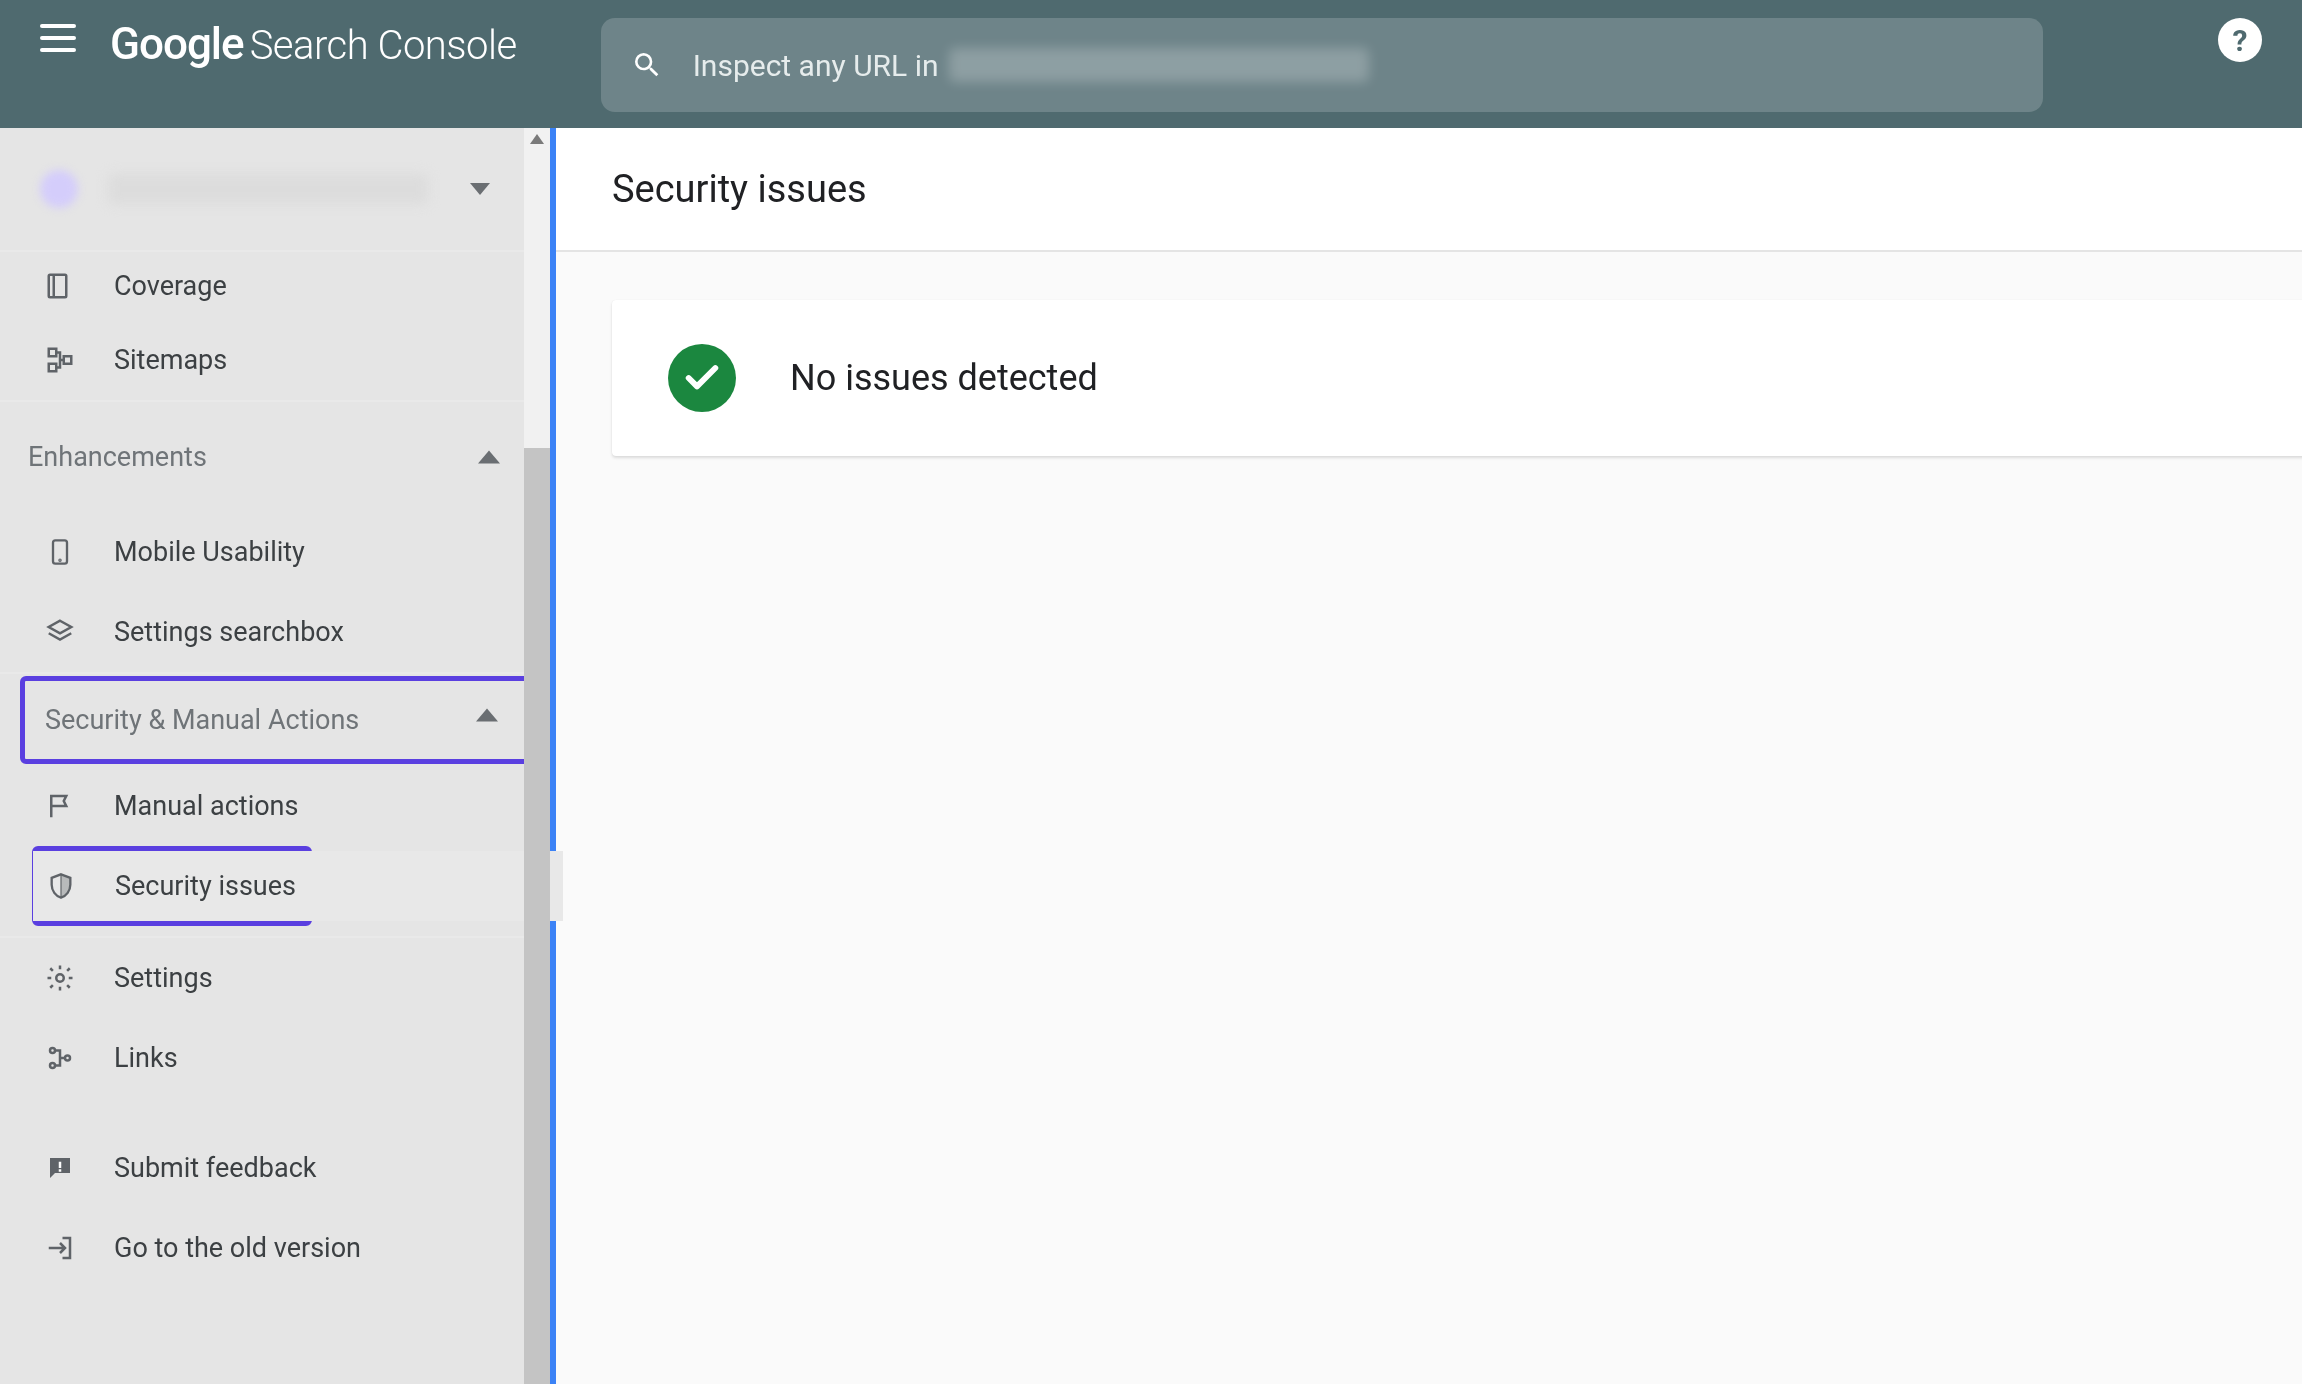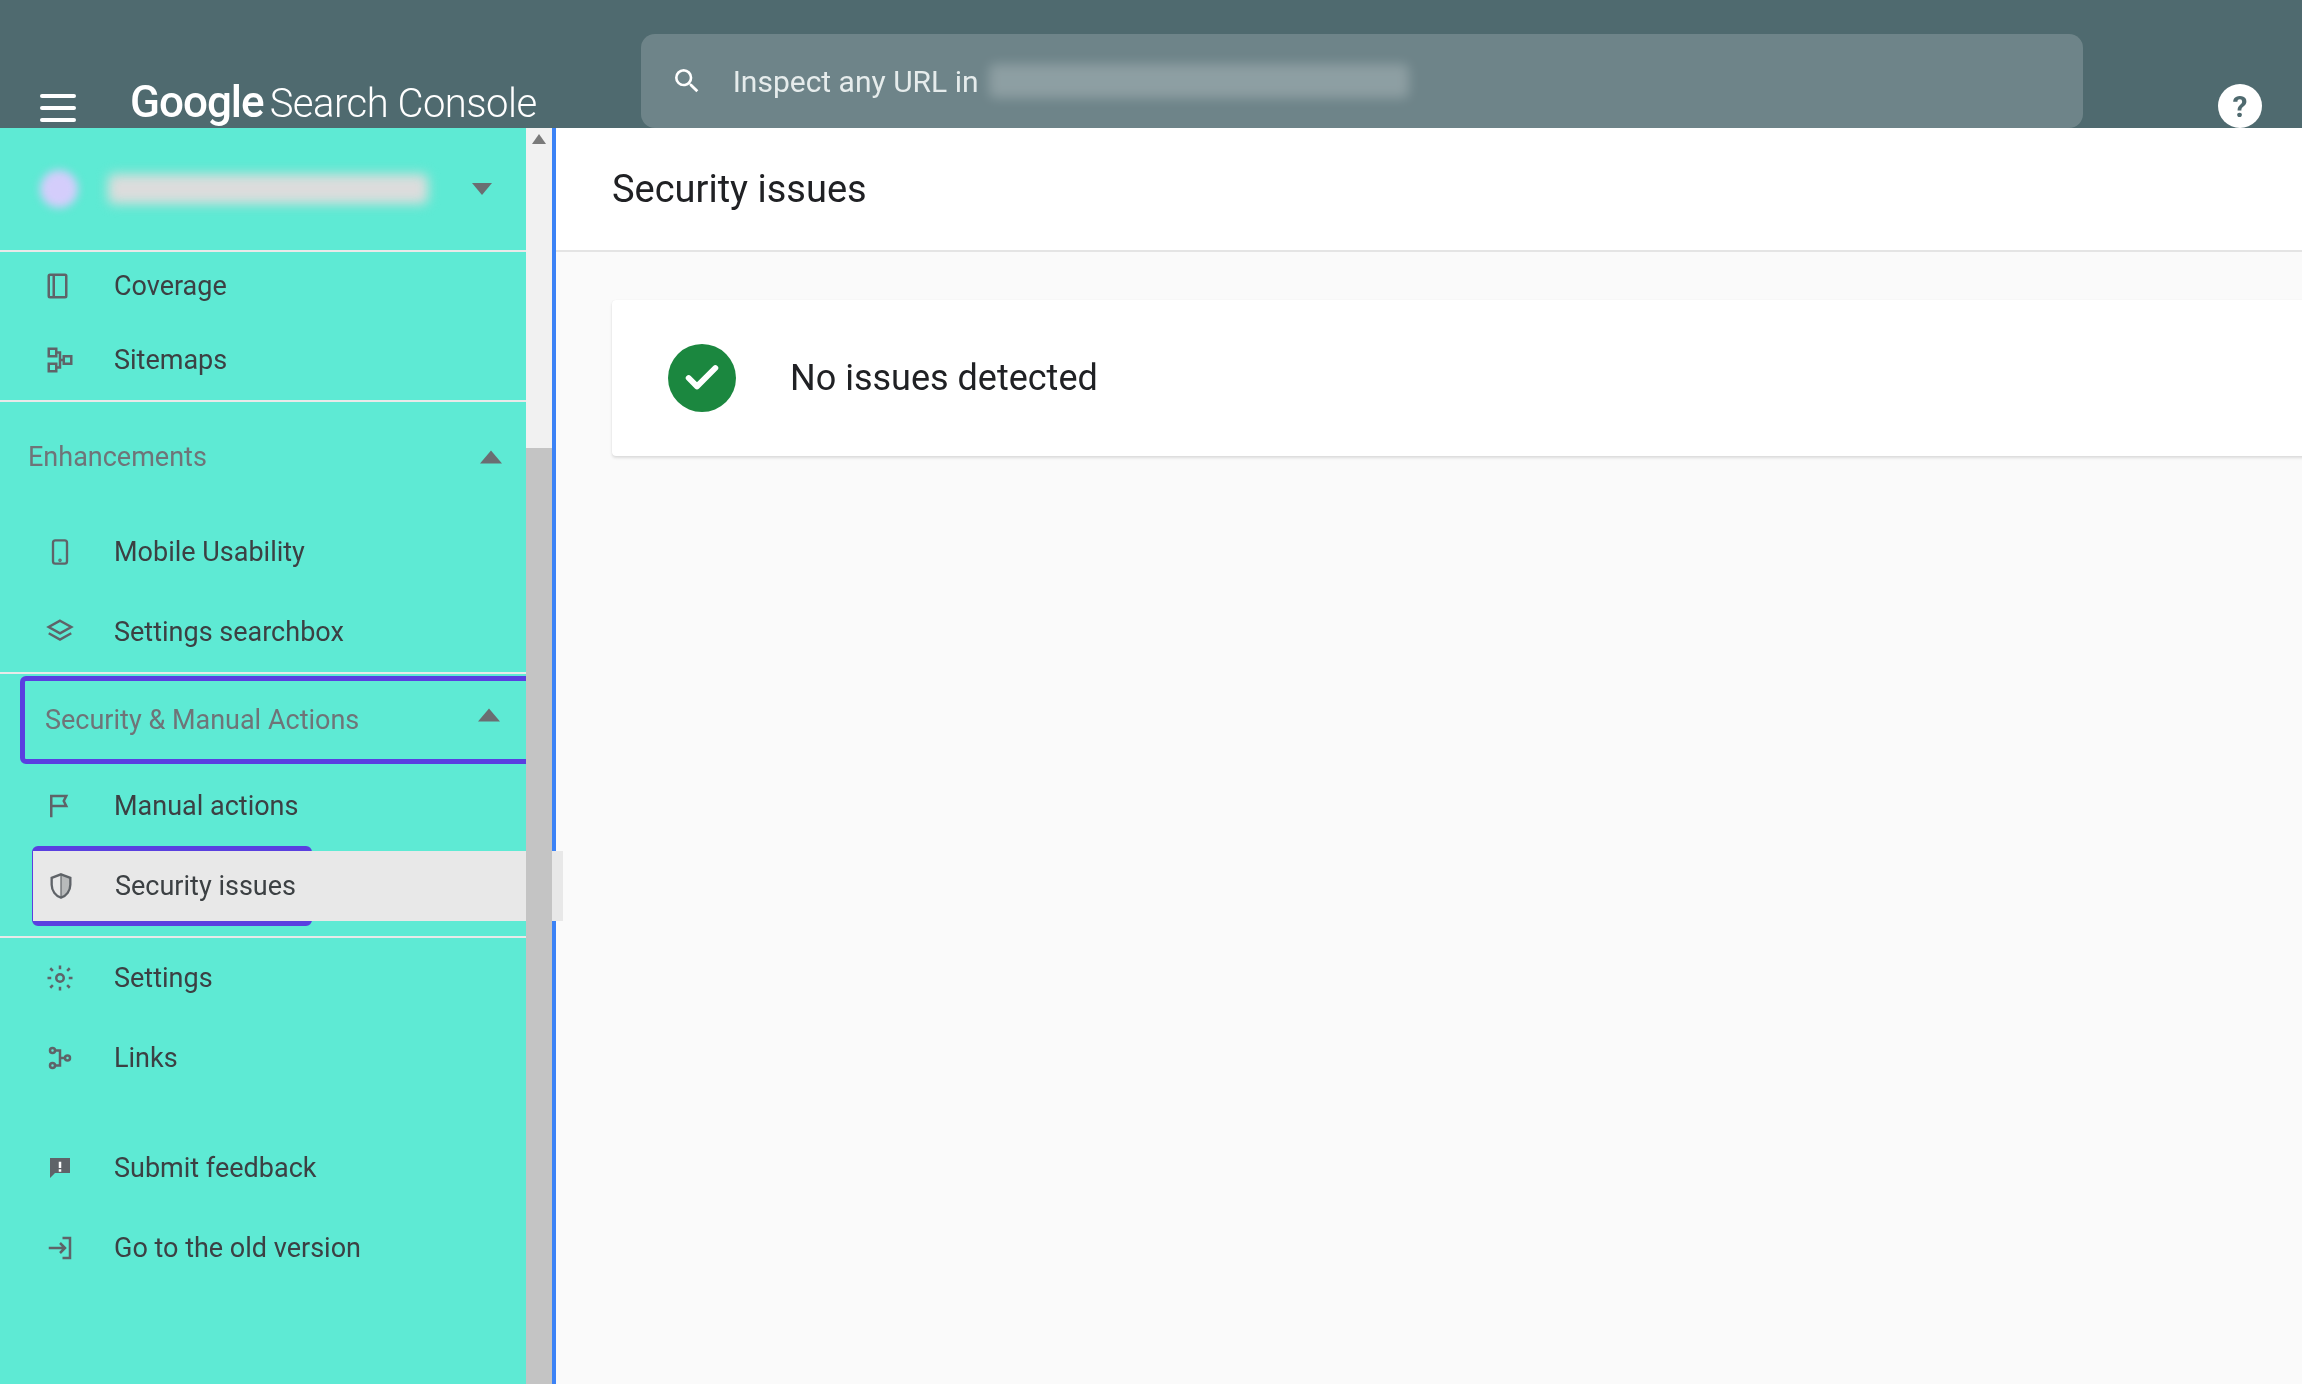--- a/index.html
+++ b/index.html
@@ -8,23 +8,22 @@
     background: #fff;
     color: #202124;
     overflow: hidden;
     width: 2302px;
     height: 1384px;
   }
   .header {
     background: #4f6a6f;
     height: 128px;
     display: flex;
-    align-items: flex-end;
-    padding: 0 40px;
-    gap: 20px;
+    align-items: flex-start;
+    padding: 18px 40px;
   }
   .menu-btn {
     display: flex;
     flex-direction: column;
     justify-content: center;
     gap: 8px;
     width: 40px;
     height: 40px;
     cursor: pointer;
   }
@@ -78,22 +77,22 @@
     display: flex;
     align-items: center;
     justify-content: center;
     font-size: 30px;
     font-weight: 700;
     cursor: pointer;
   }
   .body-wrap { display: flex; height: calc(100% - 128px); }
   .sidebar {
     width: 556px;
-    background: #5eead4;
-    border-right: 4px solid #3b82f6;
+    background: #e5e5e5;
+    border-right: 6px solid #3b82f6;
     position: relative;
   }
   .scrolltrack {
     position: absolute;
     right: 0;
     top: 0;
     bottom: 0;
     width: 26px;
     background: #f1f1f1;
   }

